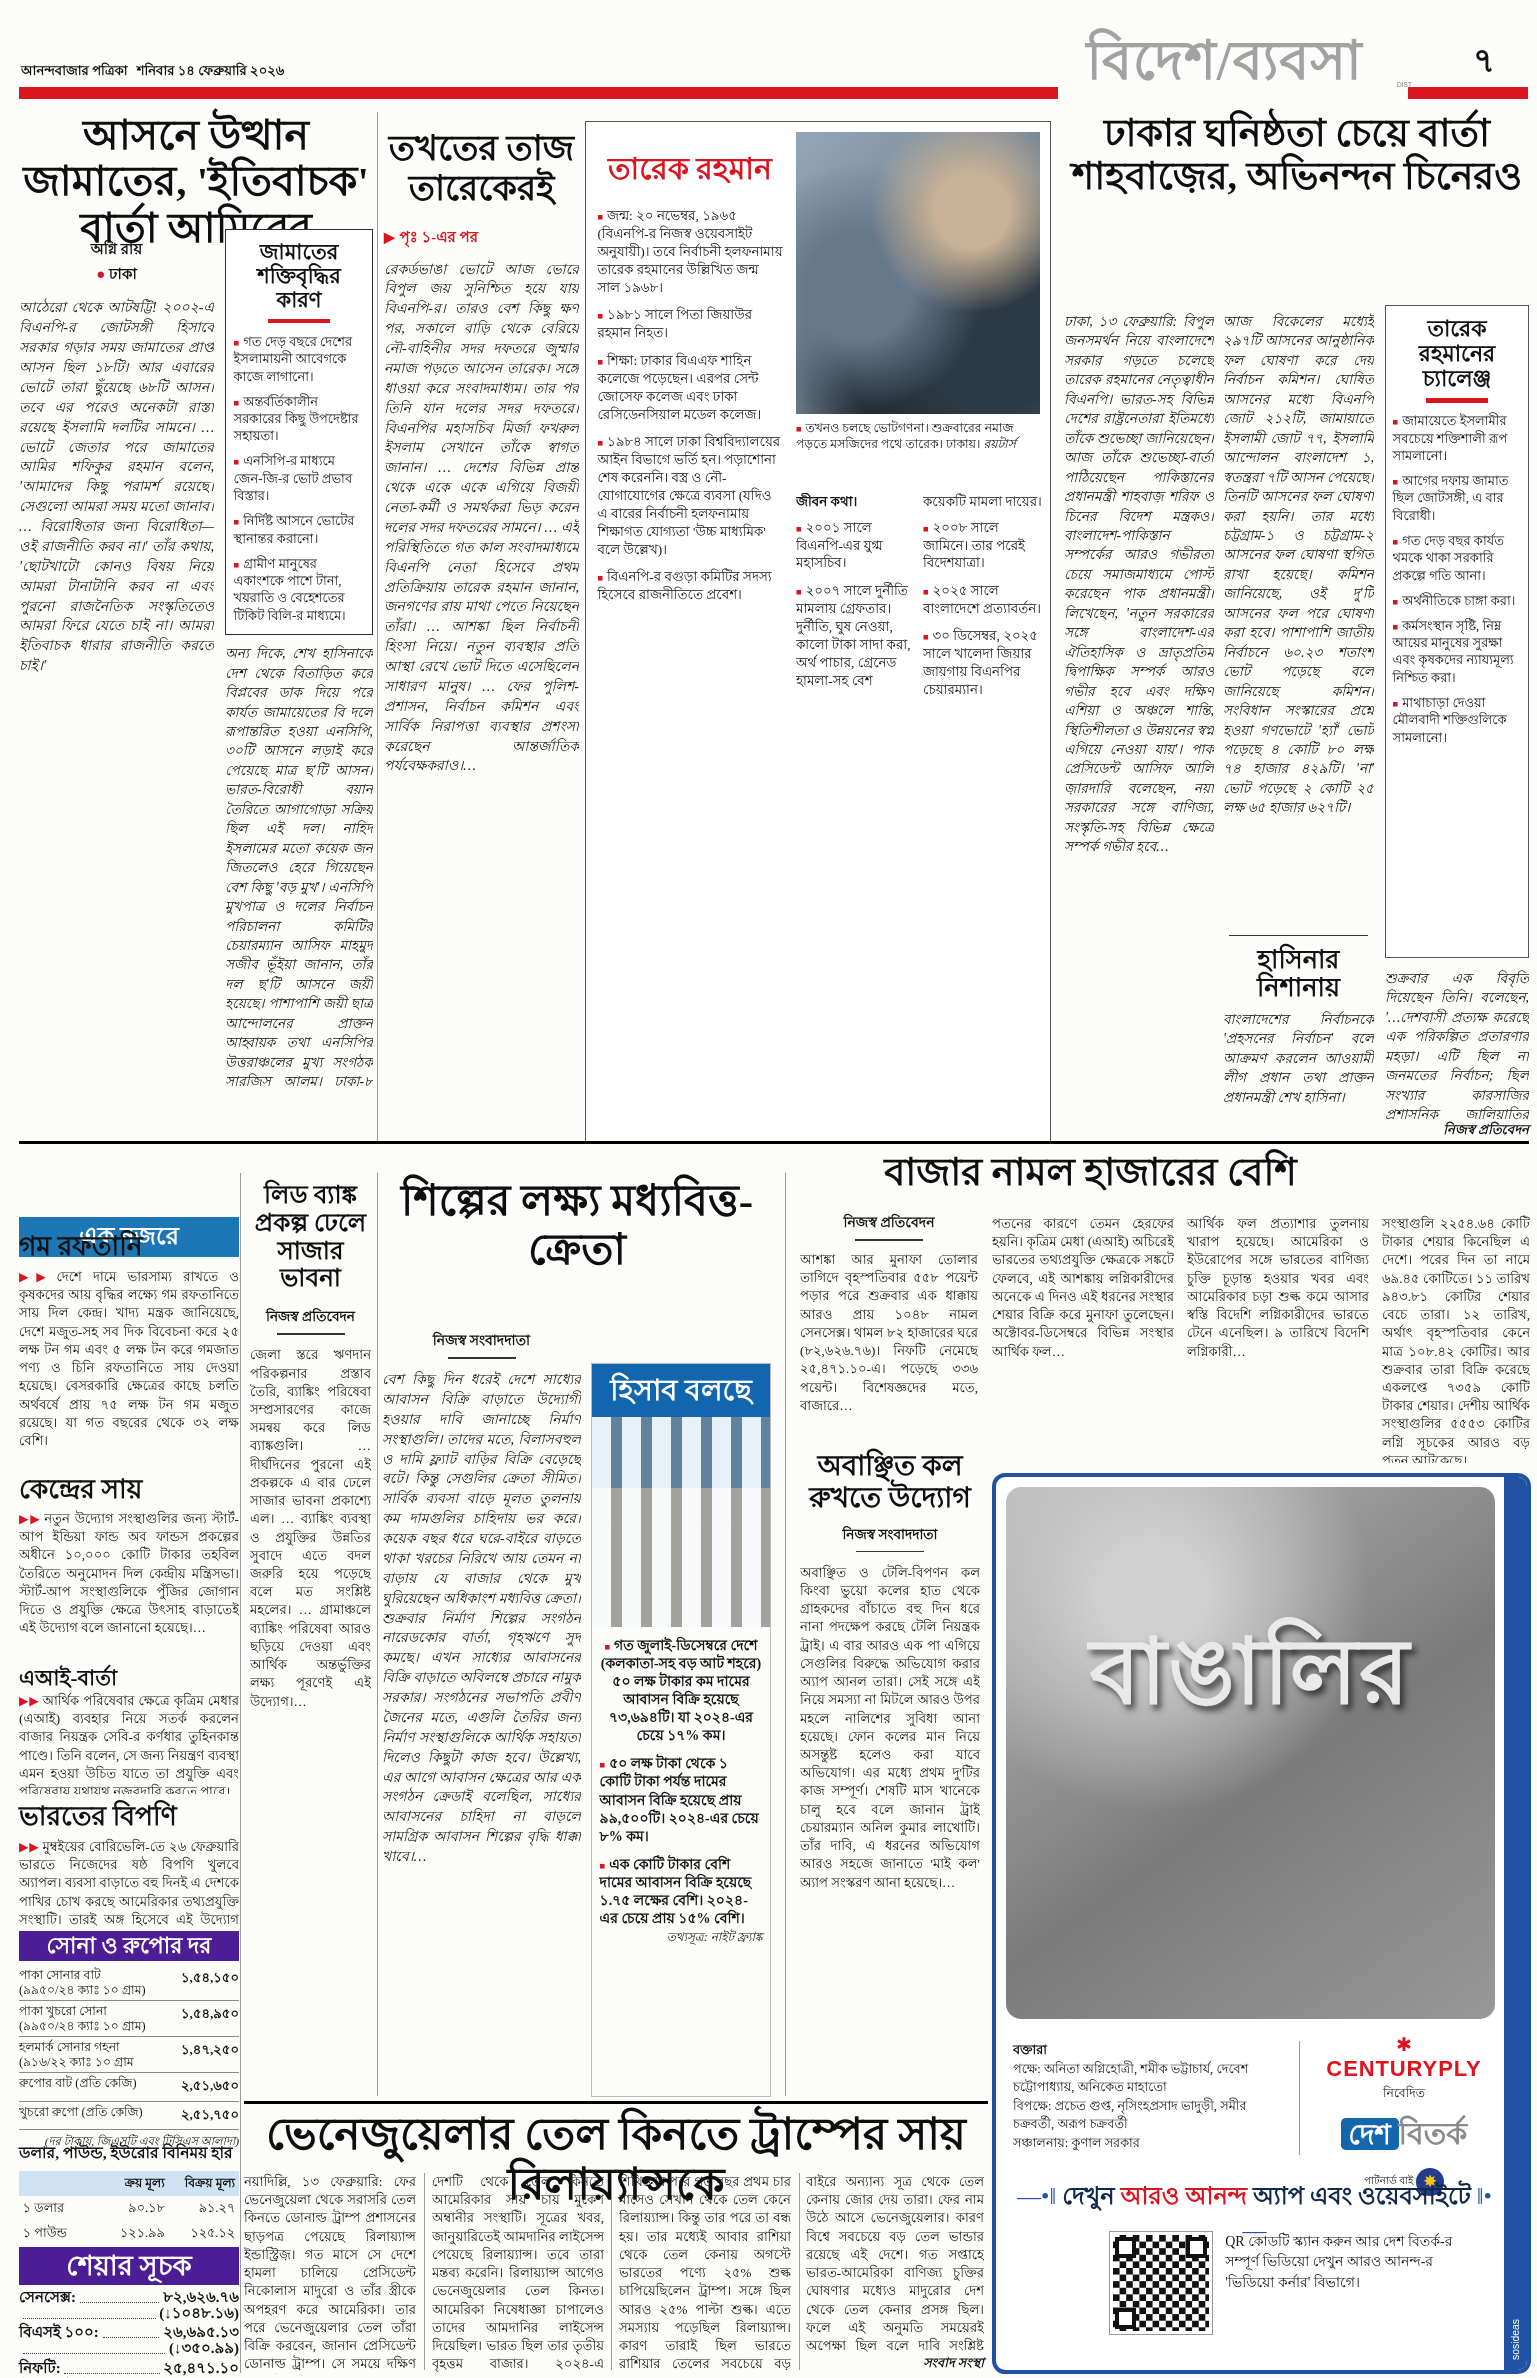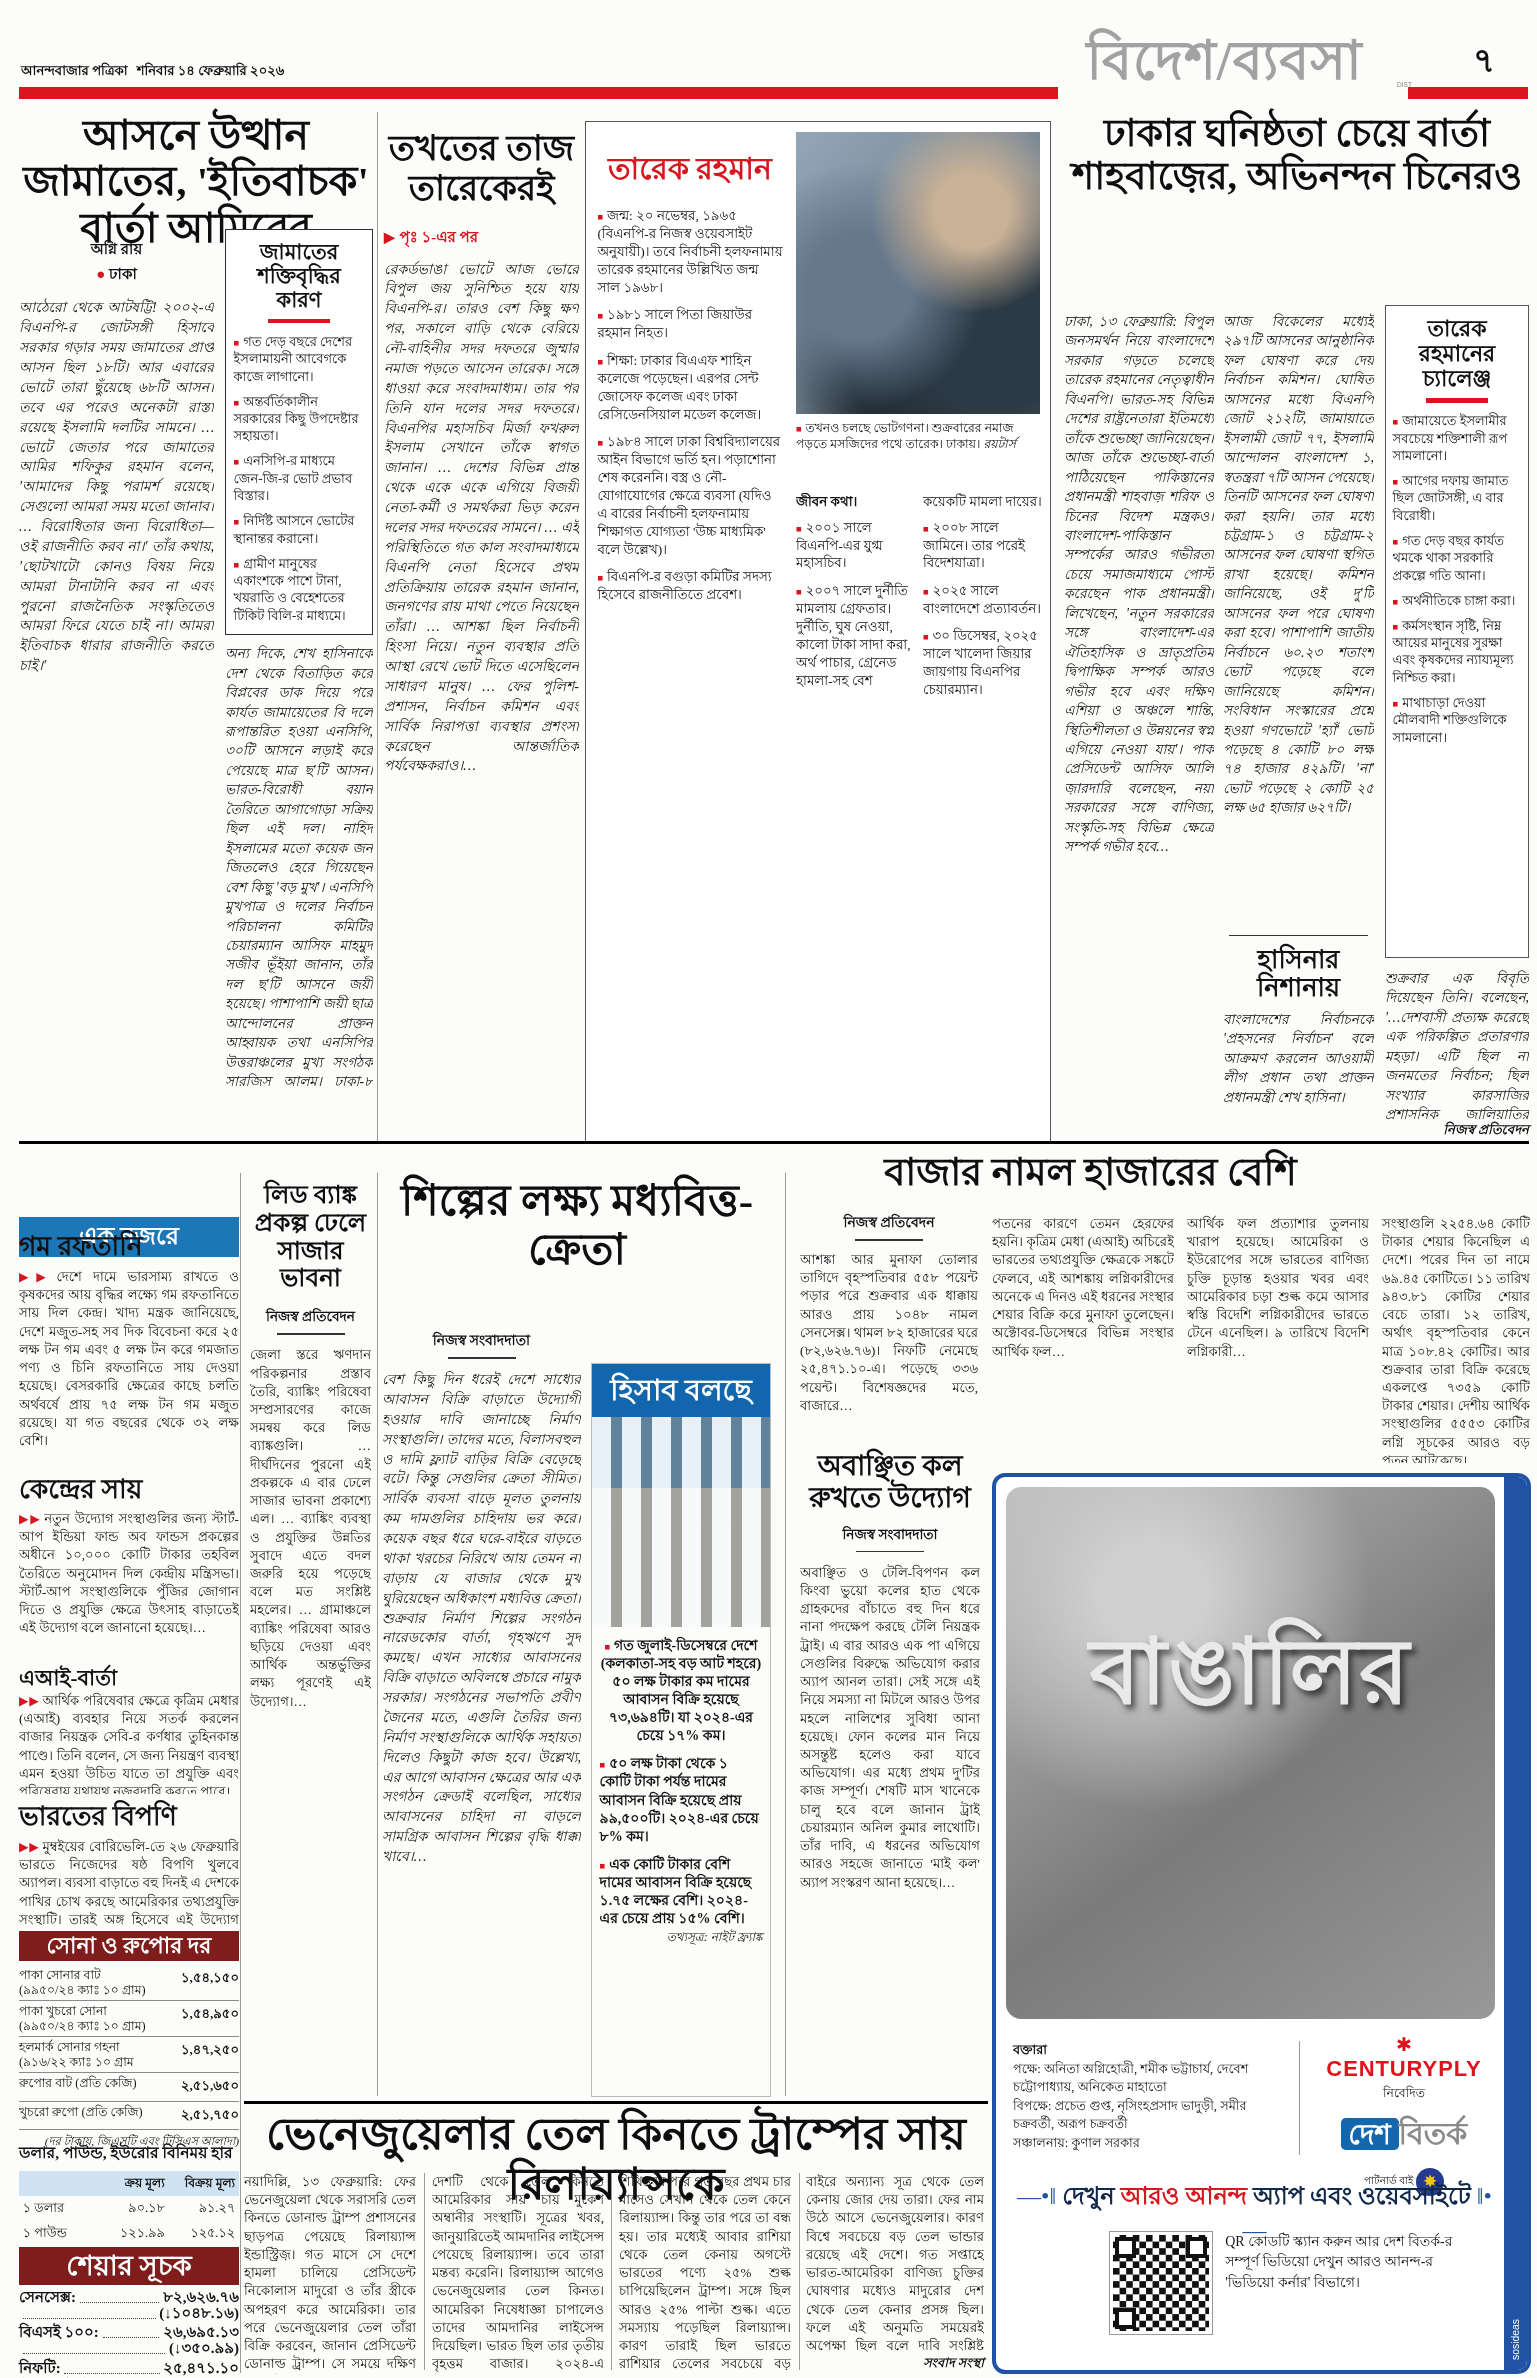--- a/index.html
+++ b/index.html
@@ -18,21 +18,21 @@
   .redbar { position:absolute; background:#d9161f; }
   .box { border:1.9px solid #2e2e2e; background:#fff; }
   .boxtitle { font-weight:bold; text-align:center; line-height:1.15; }
   .redrule { width:62px; height:4.7px; background:#d9161f; margin:6.6px auto 9.5px; }
   .bul { font-size:13px; line-height:1.34; margin-bottom:7.6px; text-align:left; }
   .sq { color:#d9161f; font-size:9.5px; margin-right:3.8px; }
   .arrow2 { color:#d9161f; font-size:12.3px; margin-right:2.8px; }
   .digest-head { background:#1d76b5; color:#fff; font-weight:bold; font-size:24px;
                  display:flex; align-items:center; justify-content:center; }
   .sec-title { font-weight:bold; font-size:26.5px; }
-  .redhead { background:#7f1d1d; color:#fff; font-weight:bold; text-align:center; }
+  .redhead { background:#4c1d95; color:#fff; font-weight:bold; text-align:center; }
   .trow { display:flex; justify-content:space-between; border-bottom:0.9px solid #8a8a8a; padding:2.8px 0; }
   .trow .lab { font-size:12.3px; line-height:1.2; }
   .trow .val { font-size:13.2px; font-weight:bold; white-space:nowrap; padding-left:3.8px; }
   .note { font-size:11.4px; font-style:italic; text-align:right; }
   .fxhead { background:#cfe3f3; display:flex; font-size:12.3px; font-weight:bold; padding:2.8px 3.8px; }
   .fxrow { display:flex; font-size:12.8px; padding:1.9px 3.8px; }
   .fxc1 { width:66px; } .fxc2 { width:76px; text-align:right; } .fxc3 { flex:1; text-align:right; }
   .idxrow { font-size:15px; font-weight:bold; line-height:1.05; margin-bottom:3.8px; }
   .dotline { display:flex; align-items:flex-end; }
   .dots { flex:1; border-bottom:1.9px dotted #444; margin:0 3.8px 2.8px; }

